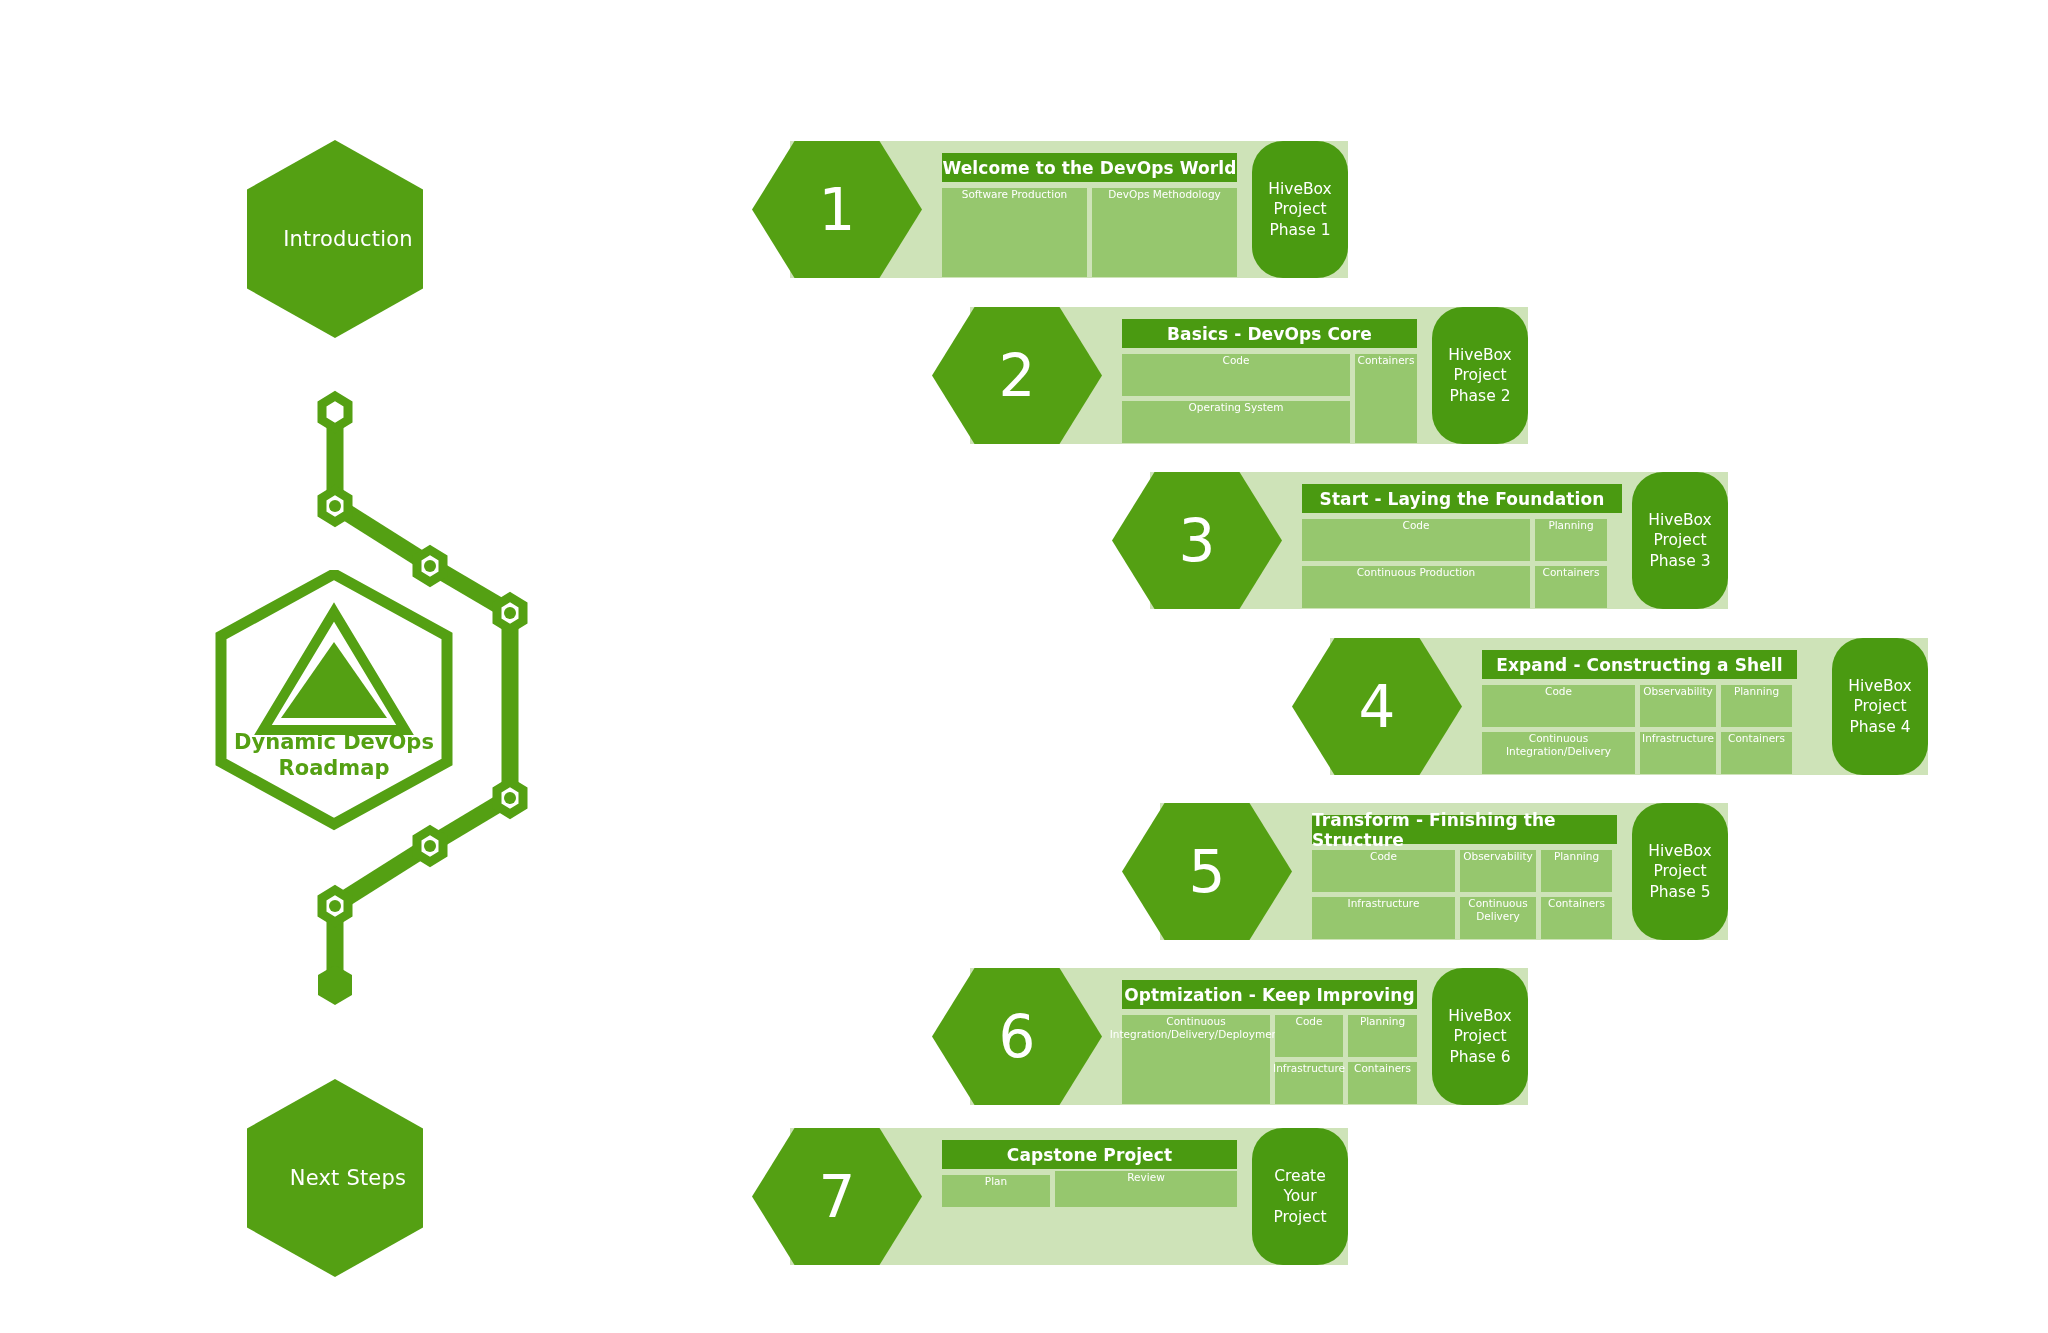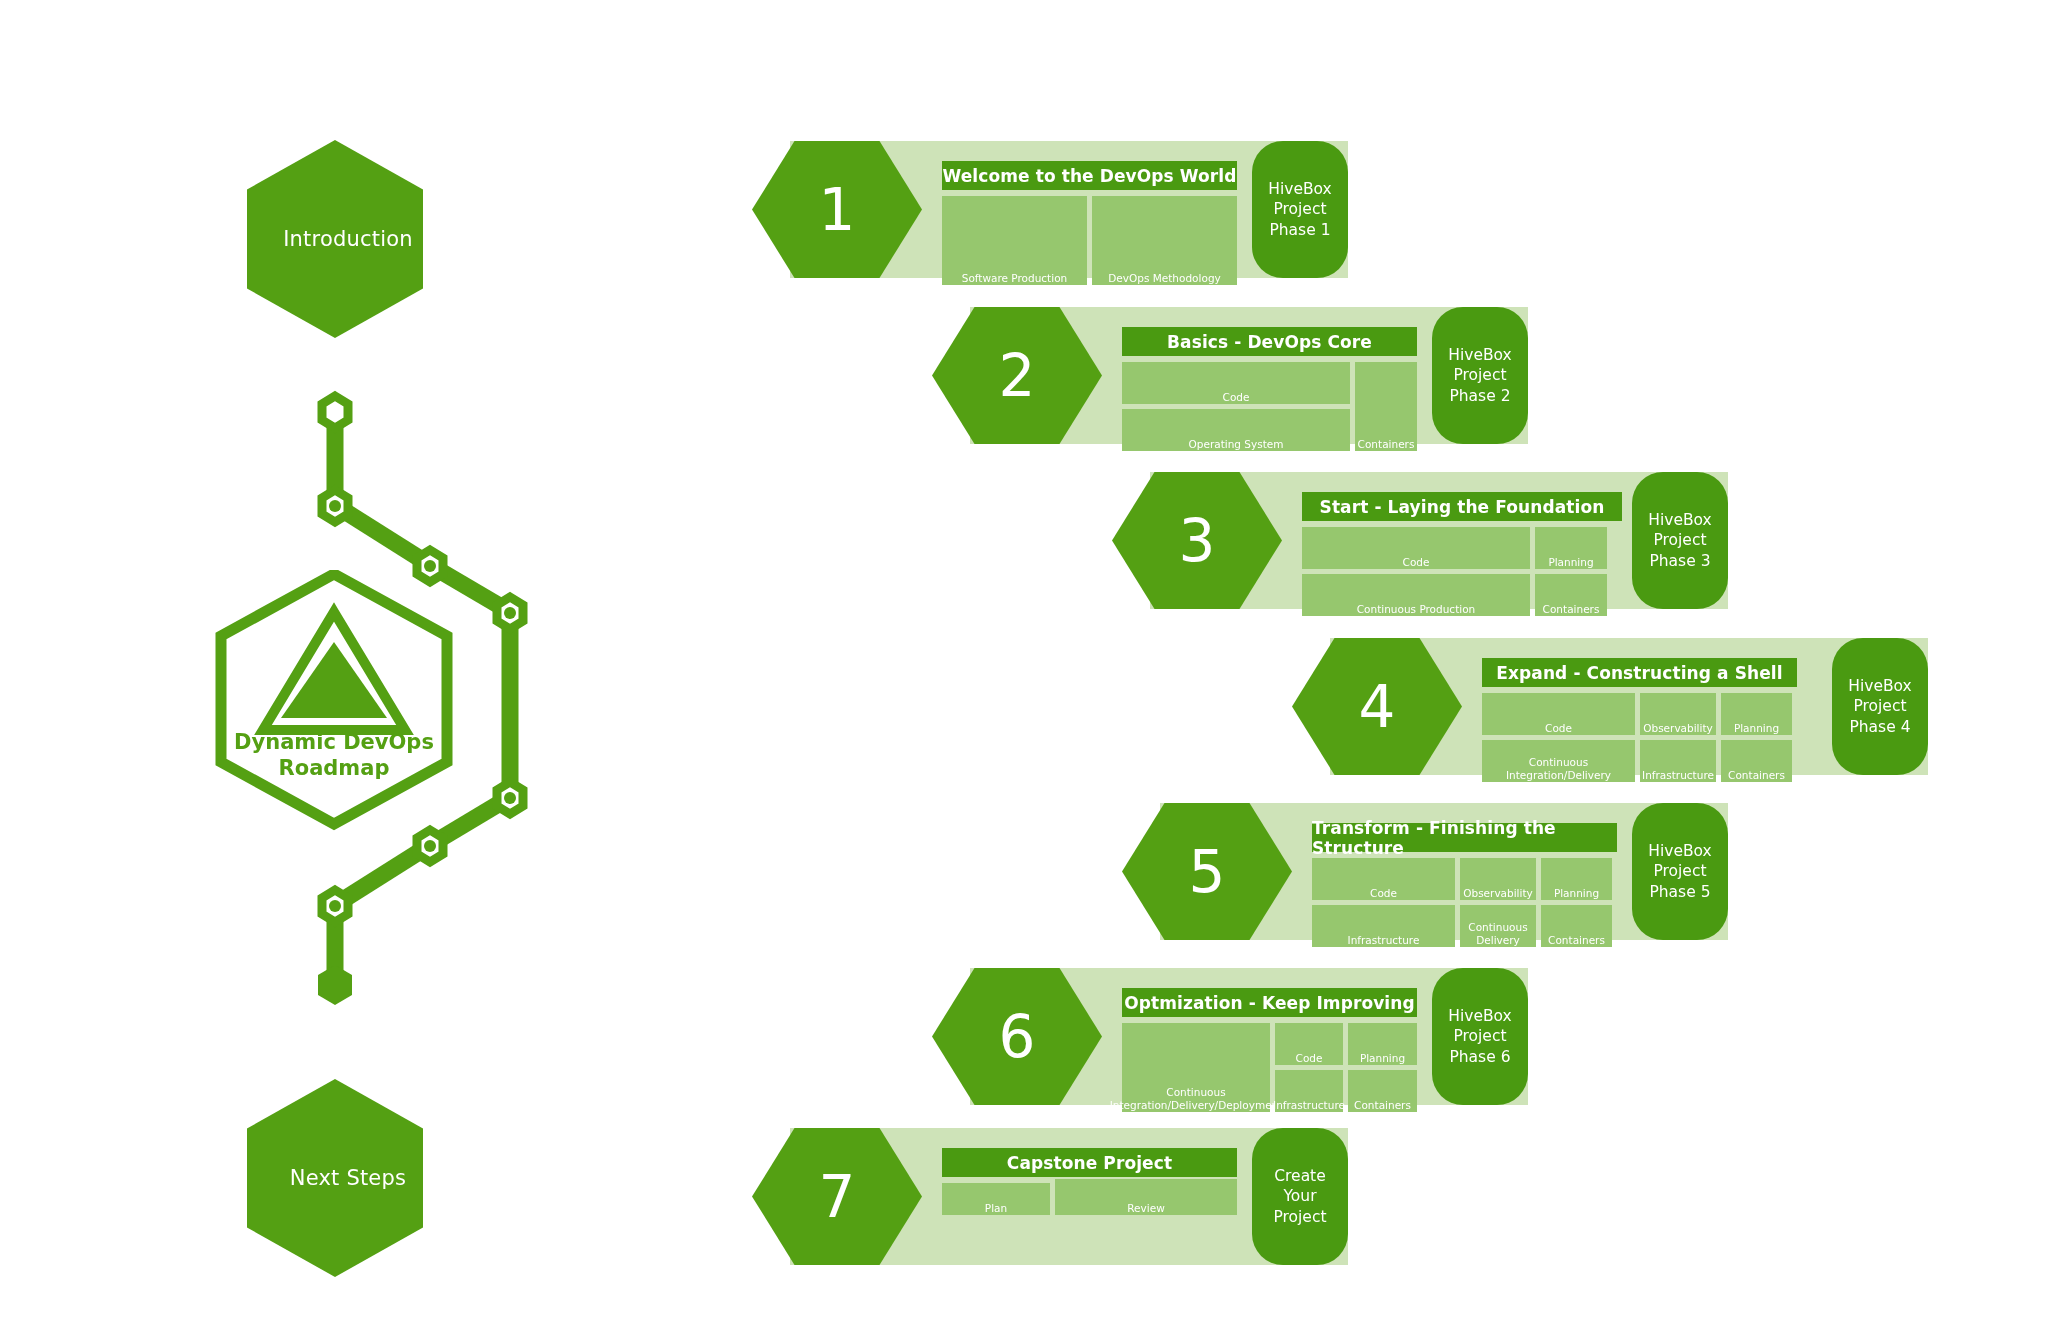--- a/index.html
+++ b/index.html
@@ -104,21 +104,21 @@
   }
   .phasebox span {
     color: #ffffff;
     font-size: 15.5px;
     line-height: 1.33;
     text-align: center;
   }
 
   .content {
     position: absolute;
-    top: 20px;
+    top: 12px;
   }
   .title-bar {
     height: 29px;
     background: #4a9a11;
     display: flex;
     align-items: center;
     justify-content: center;
     margin-bottom: 6px;
   }
   .title-bar span {
@@ -132,21 +132,21 @@
     flex-direction: column;
     gap: 5px;
   }
   .cellrow {
     display: flex;
     gap: 5px;
   }
   .cell {
     background: #96c76e;
     display: flex;
-    align-items: flex-end;
+    align-items: flex-start;
     justify-content: center;
     text-align: center;
   }
   .cell span {
     color: #ffffff;
     font-size: 10.5px;
     line-height: 1.25;
     padding: 0 3px;
   }
   .splitwrap { display: flex; gap: 5px; }

